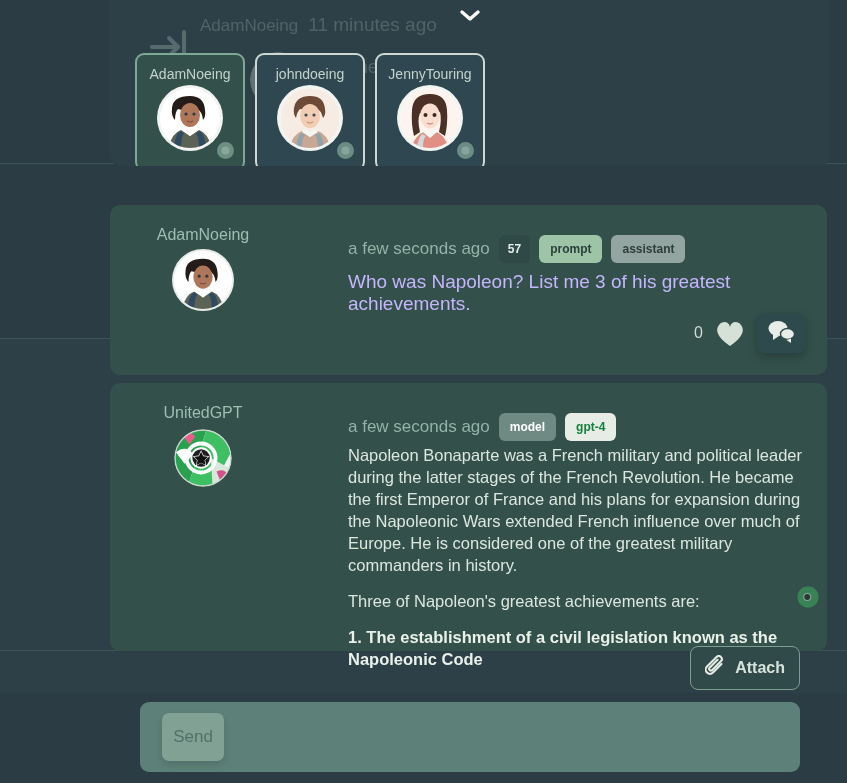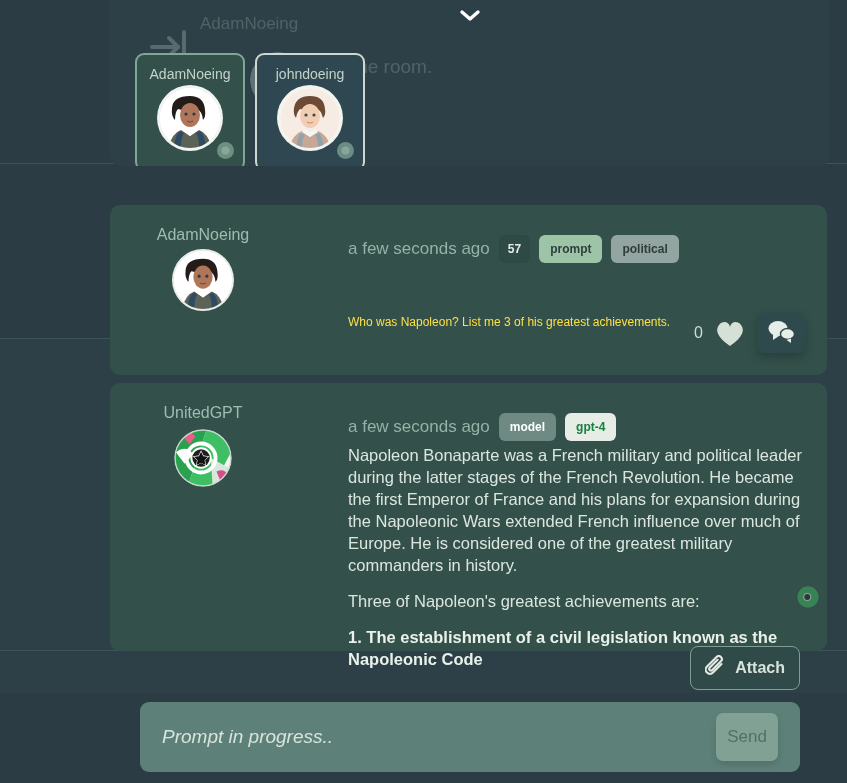--- a/index.html
+++ b/index.html
@@ -261,23 +261,22 @@
     line-height: 1.33;
     color: #dbe6df;
   }
   .msg-body p { margin-bottom: 14px; }
   .msg-body p:last-child { margin-bottom: 0; }
   .msg-body .numbered { font-weight: bold; color: #e9f1ea; }
   .msg-single {
     position: absolute;
     left: 238px;
     top: 66px;
-    font-size: 12px;
-    color: #fde047;
-    margin-top: 44px;
+    font-size: 19px;
+    color: #c4b5fd;
   }
 
   
   .reactions {
     position: absolute;
     right: 22px;
     bottom: 22px;
     display: flex;
     align-items: center;
     gap: 12px;
@@ -384,20 +383,21 @@
       <div class="joined-notice">
         <span class="join-icon">
           <svg width="44" height="38" viewBox="0 0 44 38" fill="none" stroke="#b9cfc6" stroke-width="4" stroke-linecap="round" stroke-linejoin="round">
             <path d="M4 19 H30"></path>
               <path d="M21 10 L30 19 L21 28"></path>
               <path d="M36 4 V34"></path>
           </svg>
         </span>
         <div class="joined-head">
           <span class="joined-user">AdamNoeing</span>
+          <span class="joined-time">11 minutes ago</span>
         </div>
         <div class="joined-avatar">
           <svg width="56" height="56" viewBox="0 0 56 56">
             <circle cx="28" cy="28" r="28" fill="#d9e2dc"></circle>
             <circle cx="28" cy="21" r="10" fill="#3a4e52"></circle>
             <path d="M10 56 q18 -18 36 0 z" fill="#44606a"></path>
           </svg>
         </div>
         <div class="joined-body">has joined the room.</div>
       </div>
@@ -451,20 +451,41 @@
               <path d="M39 45 q4 4 5 15 h-6 q0 -10 -3 -13 z" fill="#8fa3ad"></path>
             </svg>
           </div>
           <div class="status-dot">
             <svg width="9" height="9" viewBox="0 0 9 9">
                 <circle cx="4.5" cy="4.5" r="4" fill="#c9ded3"></circle>
               </svg>
           </div>
         </div>
 
+        <div class="member-card">
+          <div class="member-name">JennyTouring</div>
+          <div class="member-avatar">
+            <svg width="60" height="60" viewBox="0 0 60 60">
+              <circle cx="30" cy="30" r="30" fill="#fdf3ef"></circle>
+              <path d="M30 6 q16 0 17 16 q1 14 -2 26 l-6 -4 q3 -12 1 -20 q-10 5 -20 1 q-3 7 0 19 l-6 4 q-3 -12 -2 -26 q1 -16 18 -16 z" fill="#4a3026"></path>
+              <ellipse cx="30" cy="28" rx="10" ry="12.5" fill="#fadfd0"></ellipse>
+              <circle cx="25.5" cy="27" r="2" fill="#3a2a24"></circle>
+              <circle cx="34.5" cy="27" r="2" fill="#3a2a24"></circle>
+              <path d="M27 35 q3 2 6 0" stroke="#d08b80" stroke-width="1.3" fill="none"></path>
+              <path d="M11 60 q5 -14 13 -16 l6 5 l6 -5 q8 2 13 16 z" fill="#e08f82"></path>
+              <path d="M23 44 l7 6 l7 -6 l-3 -2 l-4 3 l-4 -3 z" fill="#f6f8f5"></path>
+              <path d="M22 46 q-4 5 -5 14 h6 q0 -10 3 -12 z" fill="#cfd9dd"></path>
+            </svg>
+          </div>
+          <div class="status-dot">
+            <svg width="9" height="9" viewBox="0 0 9 9">
+                <circle cx="4.5" cy="4.5" r="4" fill="#c9ded3"></circle>
+              </svg>
+          </div>
+        </div>
 
       </div>
     </div>
 
     <div class="msg-card msg-user">
 
       <div class="msg-left">
         <div class="msg-author">AdamNoeing</div>
         <div class="msg-avatar">
           <svg width="58" height="58" viewBox="0 0 60 60">
@@ -479,21 +500,21 @@
             <path d="M20 43 q-5 4 -6 17 h7 q0 -11 3 -15 z" fill="#2f4a63"></path>
             <path d="M40 43 q5 4 6 17 h-7 q0 -11 -3 -15 z" fill="#2f4a63"></path>
           </svg>
         </div>
       </div>
 
       <div class="msg-meta">
         <span class="msg-time">a few seconds ago</span>
         <span class="chip chip-count">57</span>
         <span class="chip chip-green">prompt</span>
-        <span class="chip chip-gray">political</span>
+        <span class="chip chip-gray">assistant</span>
       </div>
 
       <div class="msg-single">Who was Napoleon? List me 3 of his greatest achievements.</div>
 
       <div class="reactions">
         <span class="like-count">0</span>
         <span class="heart-btn">
           <svg width="30" height="27" viewBox="0 0 30 27">
             <path d="M15 26 C2 17 0 10 4 5 C8 0 14 2 15 7 C16 2 22 0 26 5 C30 10 28 17 15 26 Z" fill="#d5e0d6"></path>
           </svg>
@@ -567,18 +588,17 @@
     <div class="attach-btn">
       <span>
         <svg width="21" height="23" viewBox="0 0 21 23" fill="none" stroke="#e2eae3" stroke-width="2.1" stroke-linecap="round">
           <path d="M16.5 9 L8 17.6 a4.2 4.2 0 0 1 -6 -6 L11.6 2 a3 3 0 0 1 4.3 4.3 L7 15.2 a1.7 1.7 0 0 1 -2.4 -2.4 L12.6 4.8"></path>
         </svg>
       </span>
       <span class="attach-label">Attach</span>
     </div>
 
     <div class="composer">
-      <div class="composer-placeholder">Prompt in progress..</div>
       <div class="send-btn">Send</div>
     </div>
 
   </div>
 </div>
 
 </body></html>

